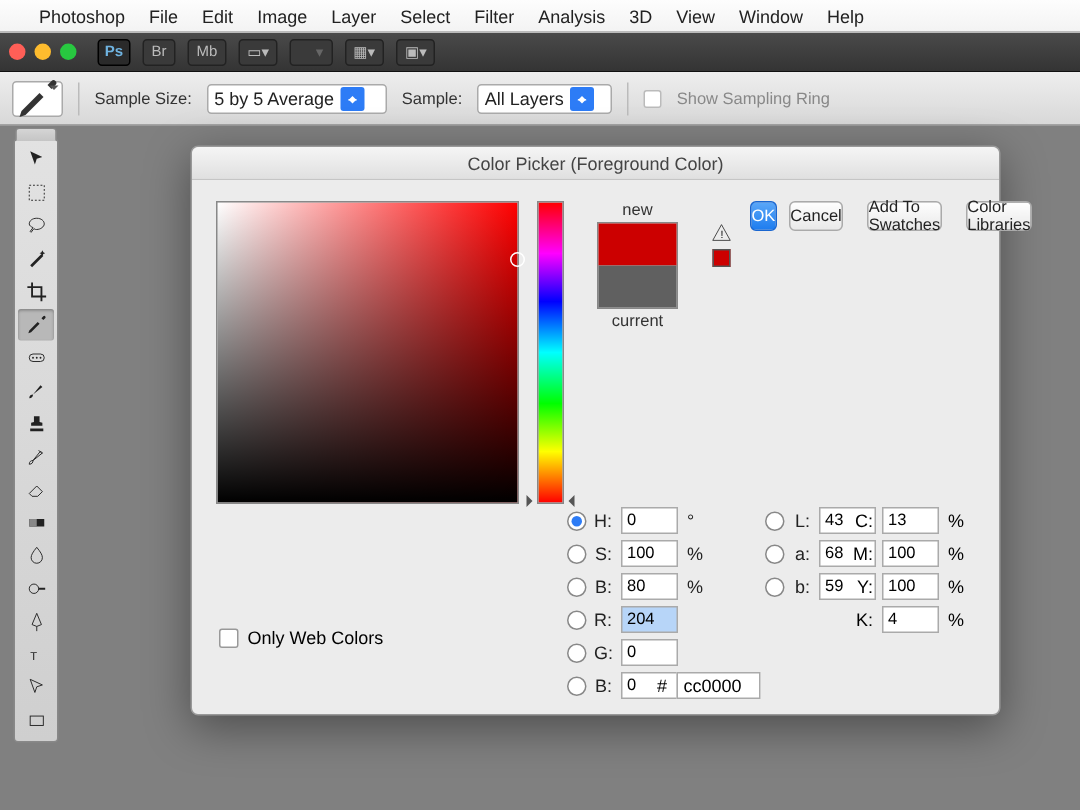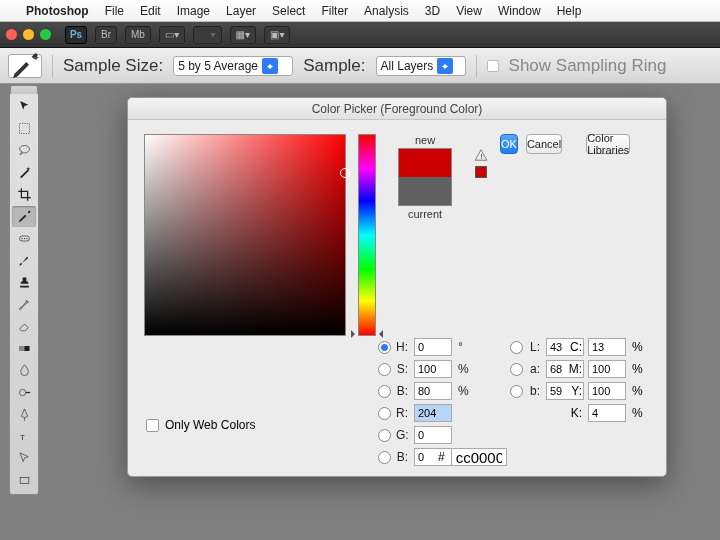--- a/index.html
+++ b/index.html
@@ -1,34 +1,34 @@
 <!DOCTYPE html>
 <html><head>
 <meta charset="utf-8">
 <style>
 *{box-sizing:border-box;margin:0;padding:0;font-family:-apple-system,"Helvetica Neue",Arial,sans-serif;font-size:12px}
 body{width:720px;height:540px;background:#808080;overflow:hidden}
 .menubar{height:22px;background:linear-gradient(#fdfdfd,#f3f3f3);display:flex;align-items:center;padding:0 10px;gap:16px;border-bottom:1px solid #bbb}
 .menubar span{color:#222}
-.menubar .bold{font-weight:700}
+.menubar .bold{font-weight:400}
 .apple{font-size:14px}
 .appbar{height:26px;background:linear-gradient(#4a4a4a,#343434);display:flex;align-items:center;gap:8px;padding:12px 6px;border-bottom:1px solid #111}
 .tl{display:flex;gap:6px;align-items:center}
 .tl .dot{width:11px;height:11px;border-radius:50%}
 .ps{width:22px;height:18px;background:#2a2a2a;border:1px solid #000;border-radius:3px;color:#6fb3e0;font-size:10px;display:flex;align-items:center;justify-content:center;font-weight:600;margin-left:6px}
 .appbar .btn{background:#3a3a3a;border:1px solid #222;border-radius:3px;height:18px;padding:0 5px;display:flex;align-items:center;color:#bbb;font-size:10px}
 .optbar{height:36px;background:linear-gradient(#eeeeee,#d8d8d8);border-bottom:1px solid #999;display:flex;align-items:center;gap:10px;padding:0 8px}
 .eyed{width:34px;height:24px;background:#fff;border:1px solid #aaa;border-radius:3px;display:flex;align-items:center;justify-content:center;position:relative}
 .eyed::after{content:"";position:absolute;right:2px;top:2px;border:3px solid transparent;border-top-color:#555}
 .sel{background:#fff;border:1px solid #aaa;border-radius:3px;height:20px;display:flex;align-items:center;padding:0 4px;font-size:11px;color:#222}
 .sel .cap{width:16px;height:16px;background:#2d7cf6;border-radius:2px;margin-left:4px;display:flex;align-items:center;justify-content:center}
 .sel .cap::before{content:"";width:0;height:0;border:3px solid transparent;border-bottom-color:#fff;transform:translateY(-2px)}
 .sel .cap::after{content:"";position:absolute;width:0;height:0;border:3px solid transparent;border-top-color:#fff;transform:translateY(3px)}
 .divv{width:1px;height:22px;background:#bbb}
-.lbl{color:#333;font-size:17px}
+.lbl{color:#333;font-size:11px}
 .chk{width:12px;height:12px;border:1px solid #bbb;border-radius:2px;background:#fff}
 .workspace{position:absolute;left:0;top:84px;right:0;bottom:0;background:#808080}
 .toolbox{position:absolute;left:9px;top:8px;width:30px;background:linear-gradient(#e2e2e2,#cfcfcf);border:1px solid #888;border-radius:3px;padding:3px 0;display:flex;flex-direction:column;align-items:center;gap:1px}
 .toolbox::before{content:"";position:absolute;top:-8px;left:0;right:0;height:8px;background:linear-gradient(#d5d5d5,#c5c5c5);border:1px solid #888;border-bottom:none;border-radius:3px 3px 0 0}
 .tool{width:24px;height:21px;display:flex;align-items:center;justify-content:center;color:#333;border-radius:2px;cursor:pointer;position:relative}
 .tool.active{background:#b8b8b8;box-shadow:inset 0 1px 2px rgba(0,0,0,.3)}
 .tool svg{width:15px;height:15px}
 .dialog{position:absolute;left:127px;top:13px;width:540px;height:380px;background:#ececec;border:1px solid #999;border-radius:5px;box-shadow:0 8px 30px rgba(0,0,0,.4)}
 .titlebar{height:22px;background:linear-gradient(#f5f5f5,#e0e0e0);border-bottom:1px solid #c5c5c5;border-radius:5px 5px 0 0;display:flex;align-items:center;justify-content:center;color:#444;font-size:12px}
 .dcontent{padding:14px 16px;display:flex;gap:12px}
@@ -49,21 +49,21 @@
 .fields{position:absolute;left:250px;top:240px;right:16px;display:grid;grid-template-columns:14px 14px 40px 14px 30px 14px 14px 40px 14px;gap:4px 4px;align-items:center;font-size:11px;color:#222}
 .fields .r{width:13px;height:13px;border:1px solid #888;border-radius:50%;background:#fff;display:flex;align-items:center;justify-content:center}
 .fields .r.on::after{content:"";width:7px;height:7px;border-radius:50%;background:#2d7cf6}
 .fields input{width:38px;height:18px;border:1px solid #aaa;padding:0 3px;font-size:11px;background:#fff}
 .fields input.hl{background:#b7d5f8}
 .fields .gap{grid-column:5}
 .fields .txt{text-align:right;padding-right:2px}
 .bottomrow{position:absolute;left:18px;top:320px;display:flex;align-items:center;gap:6px;font-size:11px}
 .bottomrow .cb{width:13px;height:13px;border:1px solid #999;border-radius:2px;background:#fff}
 .hexrow{position:absolute;left:310px;top:350px;display:flex;align-items:center;gap:6px;font-size:11px}
-.hexrow input{width:56px;height:18px;border:1px solid #aaa;padding:0 4px;font-size:15px}
+.hexrow input{width:56px;height:18px;border:1px solid #aaa;padding:0 4px;font-size:12px}
 .cmyk{position:absolute;right:20px;top:240px;display:grid;grid-template-columns:18px 40px 14px;gap:4px 4px;align-items:center;font-size:11px}
 .cmyk input{width:38px;height:18px;border:1px solid #aaa;padding:0 3px;font-size:11px}
 .cmyk .txt{text-align:right;padding-right:2px}
 </style>
 </head>
 <body>
 
 <div class="menubar">
  <span class="apple"></span>
  <span class="bold">Photoshop</span>
@@ -238,20 +238,21 @@
       <svg width="14" height="14" viewBox="0 0 24 24">
             <path d="M12 3L2 21h20z" fill="none" stroke="#333"></path>
             <text x="11" y="18" font-size="10">!</text>
           </svg>
       <div style="width:12px;height:12px;background:#c00;border:1px solid #555"></div>
     </div>
     <div class="buttons">
       <div class="btn2 primary">OK</div>
       <div class="btn2">Cancel</div>
       <div style="height:6px"></div>
+      <div class="btn2">Add To Swatches</div>
       <div style="height:6px"></div>
       <div class="btn2">Color Libraries</div>
     </div>
   </div>
 
   <div class="fields">
     <div class="r on"></div>
         <span class="txt">H:</span>
         <input value="0" style="">
         <span>°</span>

